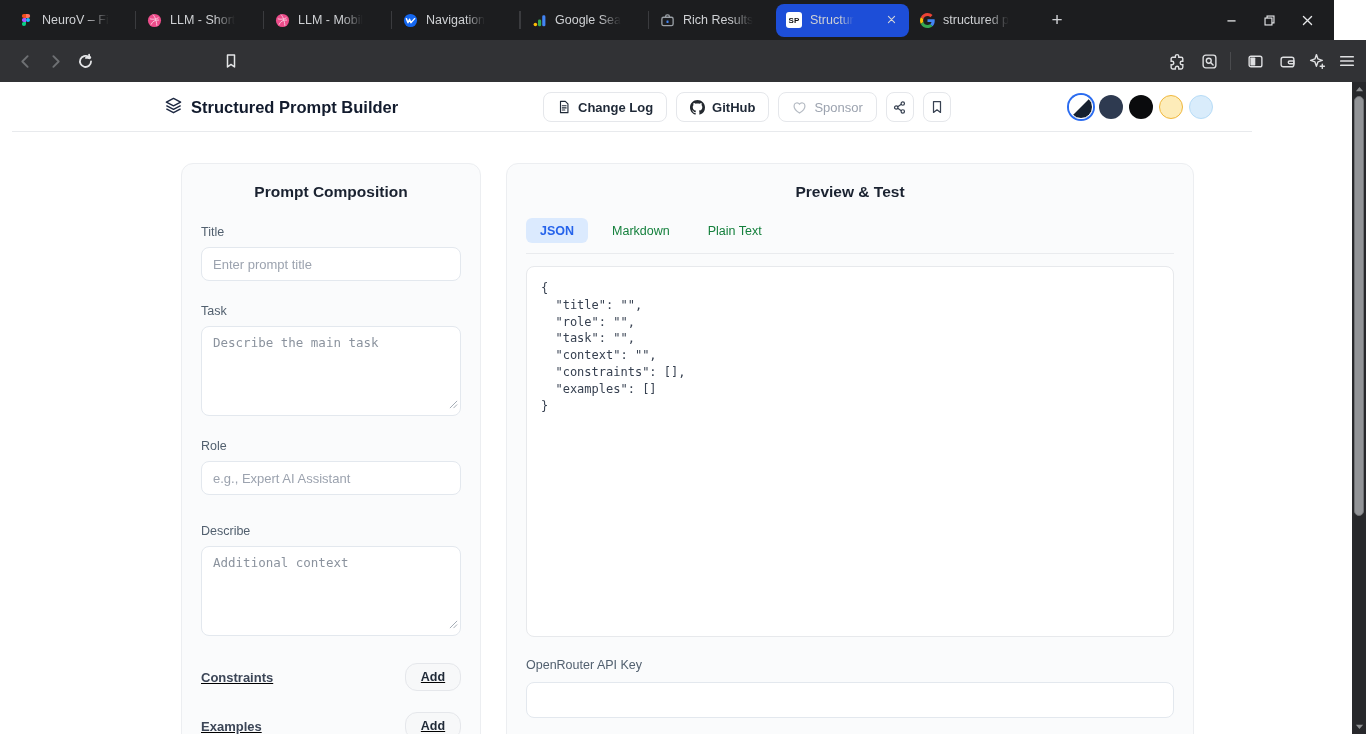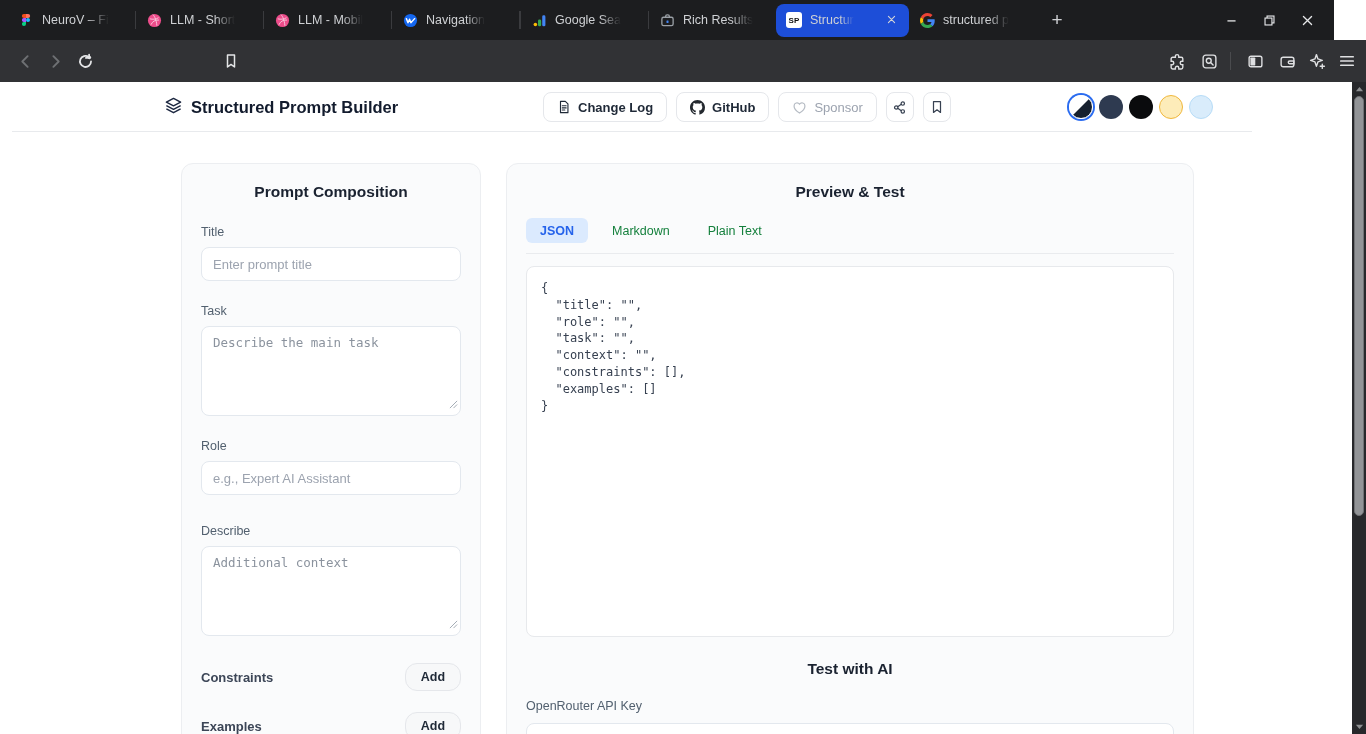--- a/index.html
+++ b/index.html
@@ -75,21 +75,21 @@
   .fgroup { margin-top:18px; }
   .tin { width:100%; height:34px; border:1px solid #e3e8ee; border-radius:8px; background:#fff;
     padding:0 11px; font-size:13px; color:#111827; font-family:"Liberation Sans",sans-serif; outline:none; }
   .tin::placeholder { color:#9ca3af; }
   .ta-wrap { position:relative; }
   .ta { width:100%; height:90px; border:1px solid #e3e8ee; border-radius:8px; background:#fff;
     padding:8px 11px; font-size:12.5px; color:#111827; font-family:"DejaVu Sans Mono",monospace;
     resize:none; outline:none; display:block; }
   .ta::placeholder { color:#8b939e; }
   .rz { position:absolute; right:3px; bottom:3px; }
-  .addrow { display:flex; align-items:center; justify-content:space-between; margin-top:21px; }
+  .addrow { display:flex; align-items:center; justify-content:space-between; margin-top:21px;text-decoration:underline; }
   .addrow .rlabel { font-size:13px; font-weight:600; color:#3c4657; }
   .addbtn { width:56px; height:28px; border:1px solid #e5e7eb; border-radius:12px; background:#f7f8f9;
     font-size:12.5px; font-weight:600; color:#1f2937; cursor:pointer; font-family:"Liberation Sans",sans-serif; }
 
   .ptabs { display:flex; gap:10px; margin-top:17px; }
   .ptab { height:25px; padding:0 14px; display:flex; align-items:center; border-radius:6px;
     font-size:12.5px; color:#15803d; cursor:pointer; }
   .ptab.active { background:#dbeafe; color:#2563eb; font-weight:600; }
   .pdiv { height:1px; background:#e9ebee; margin-top:10px; }
   .codebox { margin-top:12px; height:371px; background:#fff; border:1px solid #e7e9ec; border-radius:8px;
@@ -441,21 +441,20 @@
       <div class="codeline">{</div>
       <div class="codeline">  "title": "",</div>
       <div class="codeline">  "role": "",</div>
       <div class="codeline">  "task": "",</div>
       <div class="codeline">  "context": "",</div>
       <div class="codeline">  "constraints": [],</div>
       <div class="codeline">  "examples": []</div>
       <div class="codeline">}</div>
     </div>
 
-    <h2 class="testhead">Test with AI</h2>
 
     <div class="flabel apilabel">OpenRouter API Key</div>
     <input class="tin apikey" type="text" style="">
   </div>
 </div>
 
 <div class="scrollbar">
   <span class="sb-arrow" style="top:1px">
     <svg viewBox="0 0 10 6" width="9" height="6">
         <path d="M1 5.5 5 .8l4 4.7z" fill="#8e9092"></path>

